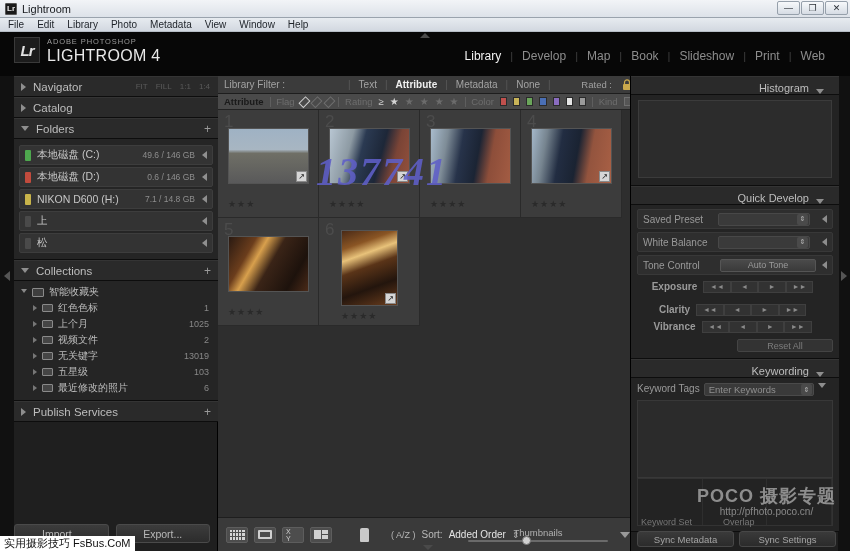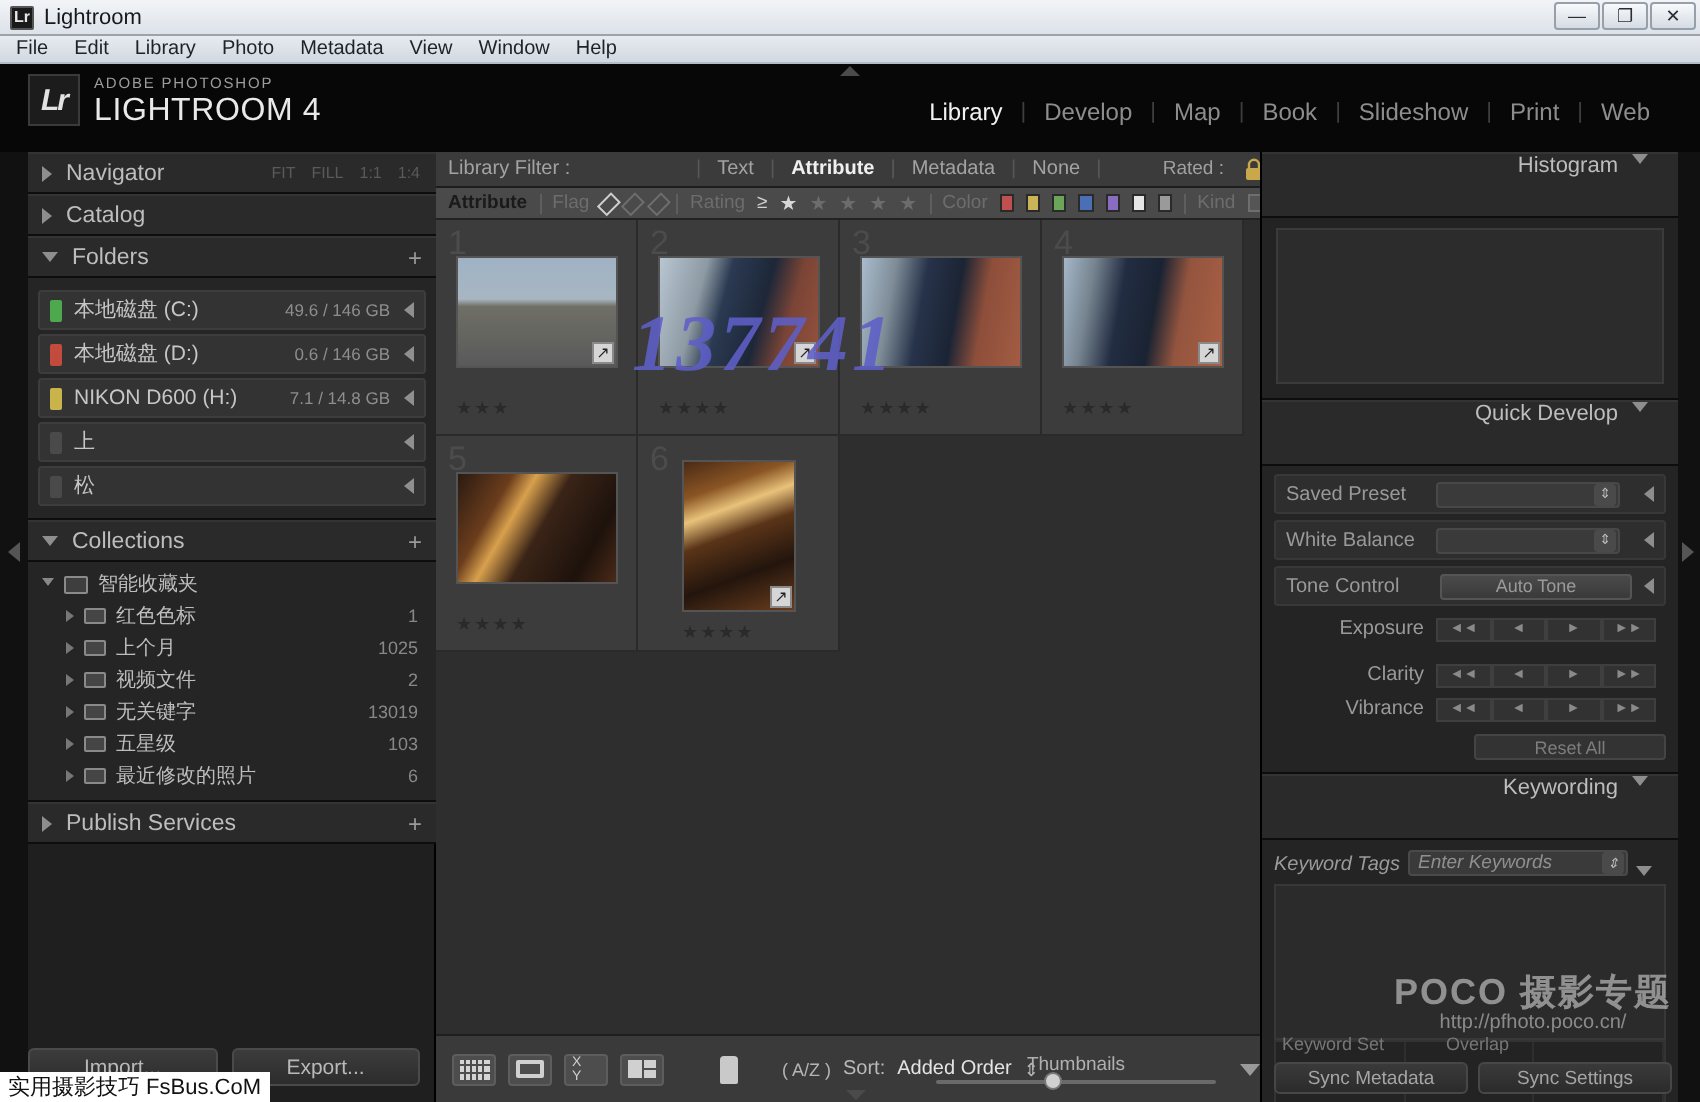--- a/index.html
+++ b/index.html
@@ -113,42 +113,42 @@
     font-size:10.5px; display:flex; align-items:center; justify-content:center;
   }
 
   
   .rightpane { position:absolute; right:0; top:44px; width:220px; height:475px; background:#1f1f1f; border-left:1px solid #000; }
   .rp-edge { position:absolute; right:0; top:0; width:12px; height:475px; background:#111; }
   .rp-arrow { position:absolute; right:3px; top:195px; width:0;height:0;
     border-top:5px solid transparent;border-bottom:5px solid transparent;border-left:6px solid #555; }
   .rightscroll { position:absolute; left:0; top:0; width:208px; }
   .rhead {
-    height:33px; display:flex; align-items:flex-start; justify-content:flex-end;
+    height:19px; display:flex; align-items:flex-end; justify-content:flex-end;
     background:#2a2a2a; border-bottom:1px solid #0d0d0d; border-top:1px solid #343434;
     padding:0 8px; color:#bdbdbd; font-size:11px; gap:7px;
   }
   .histbox { background:#232323; padding:5px 7px 7px 7px; border-bottom:1px solid #0d0d0d; }
   .histinner { height:78px; background:#2c2c2c; border:1px solid #3b3b3b; }
 
   .qd { background:#242424; padding:4px 6px 6px 6px; border-bottom:1px solid #0d0d0d; }
   .qdrow { height:20px; display:flex; align-items:center; background:#2e2e2e; border:1px solid #383838; border-radius:2px; margin-bottom:3px; padding:0 5px; position:relative; }
   .qdlbl { font-size:10px; color:#999; }
   .qdsel { position:absolute; left:80px; right:22px; height:13px; background:#3a3a3a; border:1px solid #484848; border-radius:2px; }
   .qdsel .stepper { position:absolute; right:1px; top:0; width:11px; height:11px; background:#4a4a4a; border-radius:2px; color:#bbb; font-size:7px; display:flex; align-items:center; justify-content:center; }
   .qdtri { position:absolute; right:5px; width:0;height:0;border-top:4px solid transparent;border-bottom:4px solid transparent;border-right:5px solid #8d8d8d; }
   .autotone { position:absolute; left:82px; width:96px; height:13px; background:linear-gradient(#4a4a4a,#3a3a3a); border:1px solid #555; border-radius:2px; color:#9a9a9a; font-size:9px; display:flex; align-items:center; justify-content:center; }
-  .adjrow { height:17px; display:flex; align-items:center; justify-content:flex-end; gap:6px; padding-right:5px; }
+  .adjrow { height:17px; display:flex; align-items:center; justify-content:center; gap:6px; padding-right:5px;font-weight:bold; }
   .adjlbl { font-size:10px; color:#9a9a9a; }
   .adjctl { width:110px; height:12px; display:flex; }
   .adjctl div { flex:1; border:1px solid #3f3f3f; background:#323232; color:#8a8a8a; font-size:7px; display:flex; align-items:center; justify-content:center; }
   .resetall { margin-top:4px; margin-left:auto; width:96px; height:13px; background:#333; border:1px solid #444; border-radius:2px; color:#7d7d7d; font-size:9px; display:flex; align-items:center; justify-content:center; }
 
   .kw { background:#242424; border-bottom:1px solid #0d0d0d; padding:5px 6px; }
-  .kwtop { display:flex; align-items:flex-end; gap:4px; margin-bottom:4px;font-style:italic; }
+  .kwtop { display:flex; align-items:flex-start; gap:4px; margin-bottom:4px; }
   .kwlbl { font-size:10px; color:#9a9a9a; }
   .kwfield { flex:1; height:13px; background:#3a3a3a; border:1px solid #4a4a4a; border-radius:2px; color:#8f8f8f; font-size:9.5px; padding-left:4px; display:flex; align-items:center; position:relative; }
   .kwarea { height:78px; background:#2b2b2b; border:1px solid #383838; }
   .kwsug { height:18px; display:flex; align-items:center; background:#2d2d2d; border-top:1px solid #3a3a3a; margin-top:5px; padding:0 6px; font-size:10px; color:#9a9a9a; position:relative; }
   .kwsuggrid { height:48px; background:#232323; border:1px solid #333; display:grid; grid-template-columns:1fr 1fr 1fr; }
   .kwsuggrid div { border-right:1px solid #2e2e2e; }
 
   .syncrow { position:absolute; left:6px; right:14px; bottom:4px; display:flex; gap:5px; }
   .syncbtn { flex:1; height:16px; background:linear-gradient(#3a3a3a,#2b2b2b); border:1px solid #474747; border-radius:3px; color:#a5a5a5; font-size:9.5px; display:flex; align-items:center; justify-content:center; }
   .verlbl { position:absolute; left:10px; bottom:24px; font-size:9px; color:#777; }

